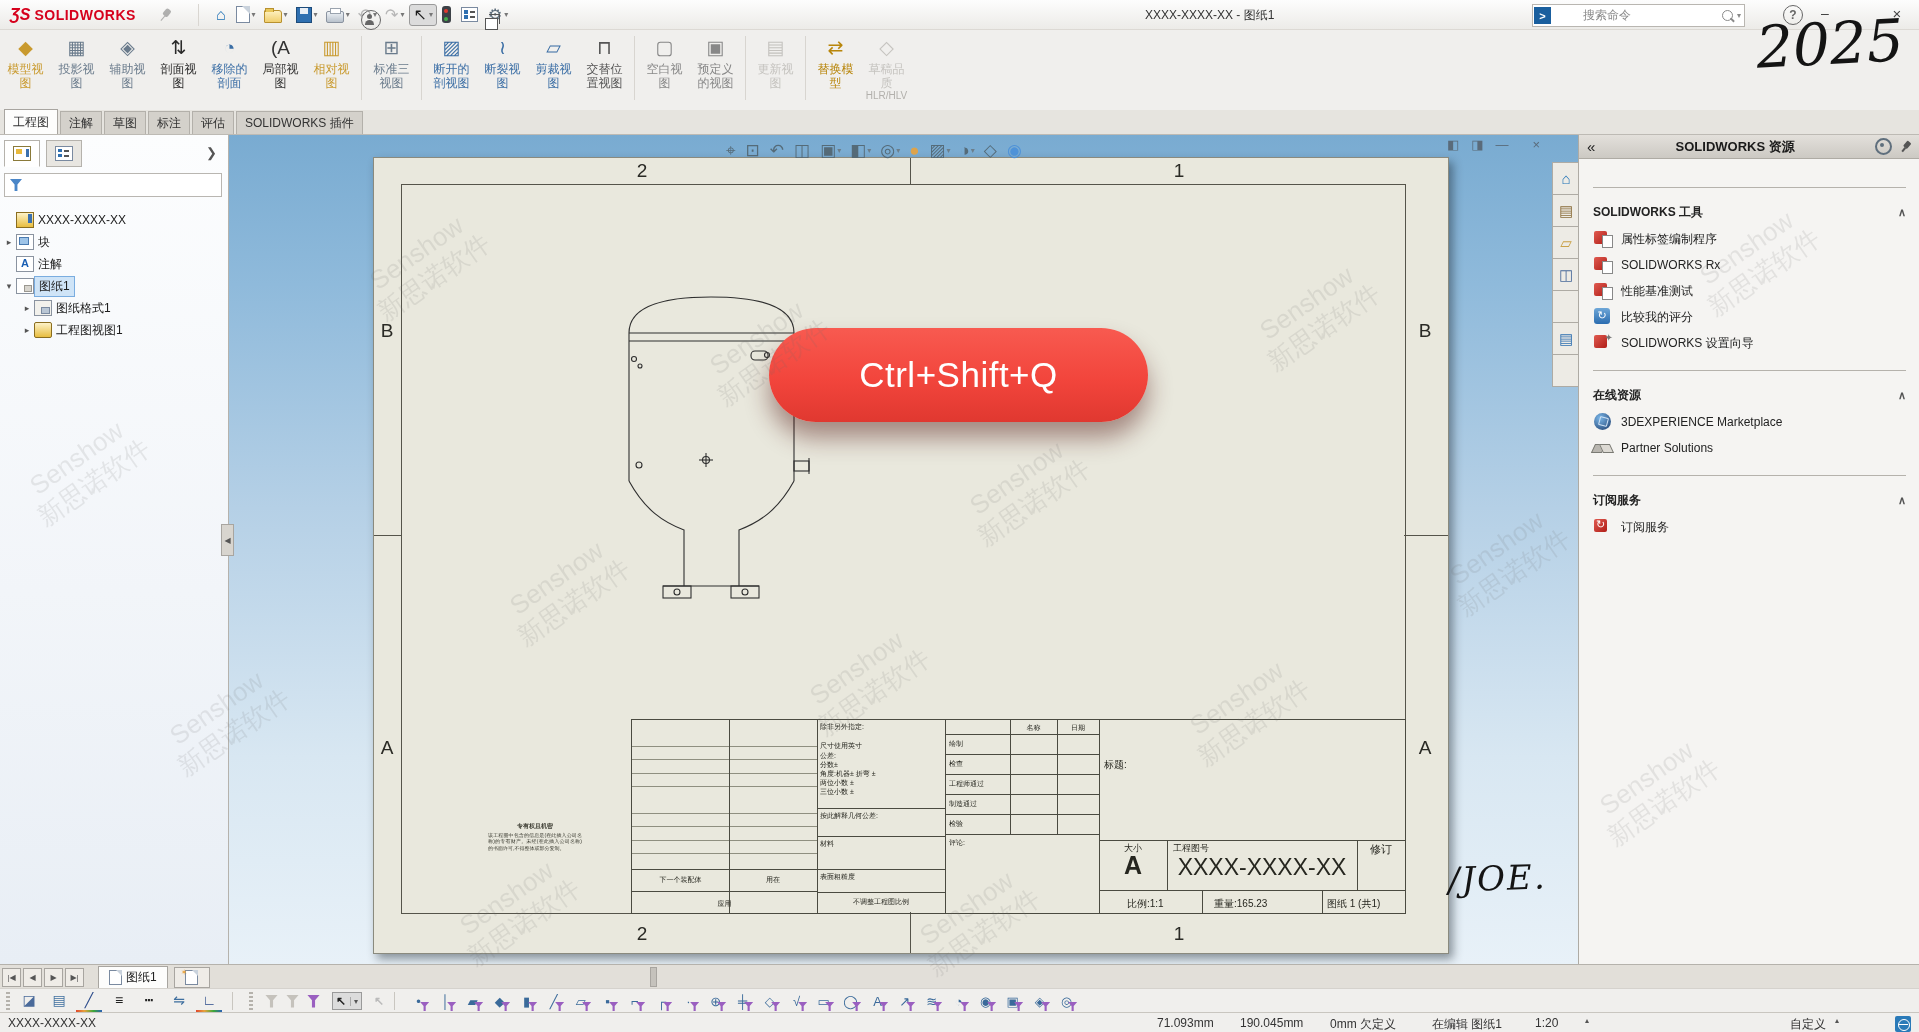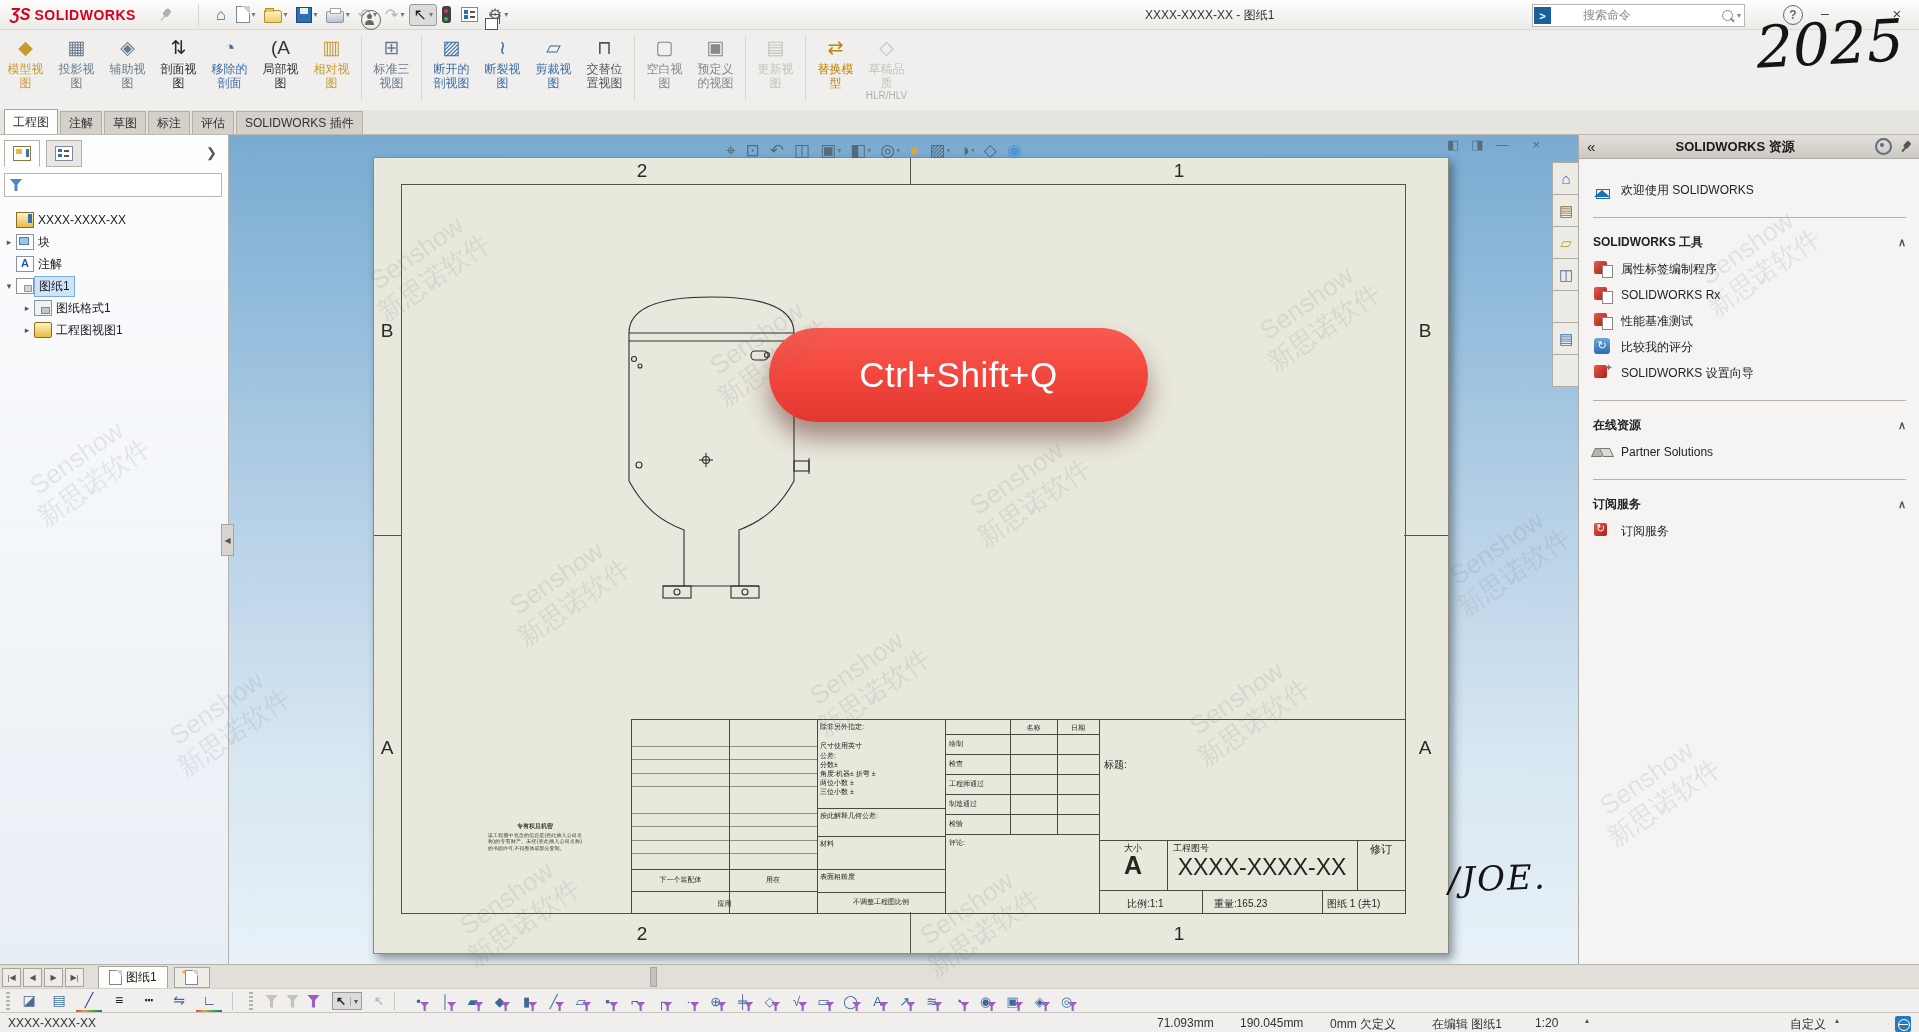--- a/index.html
+++ b/index.html
@@ -689,25 +689,20 @@
 
     <div id="taskpane">
       <div id="tp-header">
         <span style="font-size:15px;">«</span>
         <span class="ttl">SOLIDWORKS 资源</span>
         <span class="tp-gear"></span>
         <span class="tp-pin"></span>
       </div>
       <div id="tp-body">
 
-      <div class="tp-entry first">
-            <span class="tp-icon js-icon tp-home"></span>
-            <span>欢迎使用  SOLIDWORKS</span>
-            <span class="tp-chev"></span>
-          </div>
           <div class="tp-entry hdr">
 
             <span>SOLIDWORKS 工具</span>
             <span class="tp-chev">∧</span>
           </div>
           <div class="tp-entry">
             <span class="tp-icon js-icon tp-red"></span>
             <span>属性标签编制程序</span>
             <span class="tp-chev"></span>
           </div>
@@ -728,20 +723,25 @@
           </div>
           <div class="tp-entry">
             <span class="tp-icon js-icon tp-red2"></span>
             <span>SOLIDWORKS 设置向导</span>
             <span class="tp-chev"></span>
           </div>
           <div class="tp-entry hdr">
 
             <span>在线资源</span>
             <span class="tp-chev">∧</span>
+          </div>
+          <div class="tp-entry">
+            <span class="tp-icon js-icon tp-globe"></span>
+            <span>3DEXPERIENCE Marketplace</span>
+            <span class="tp-chev"></span>
           </div>
           <div class="tp-entry">
             <span class="tp-icon js-icon tp-hand"></span>
             <span>Partner Solutions</span>
             <span class="tp-chev"></span>
           </div>
           <div class="tp-entry hdr">
 
             <span>订阅服务</span>
             <span class="tp-chev">∧</span>

